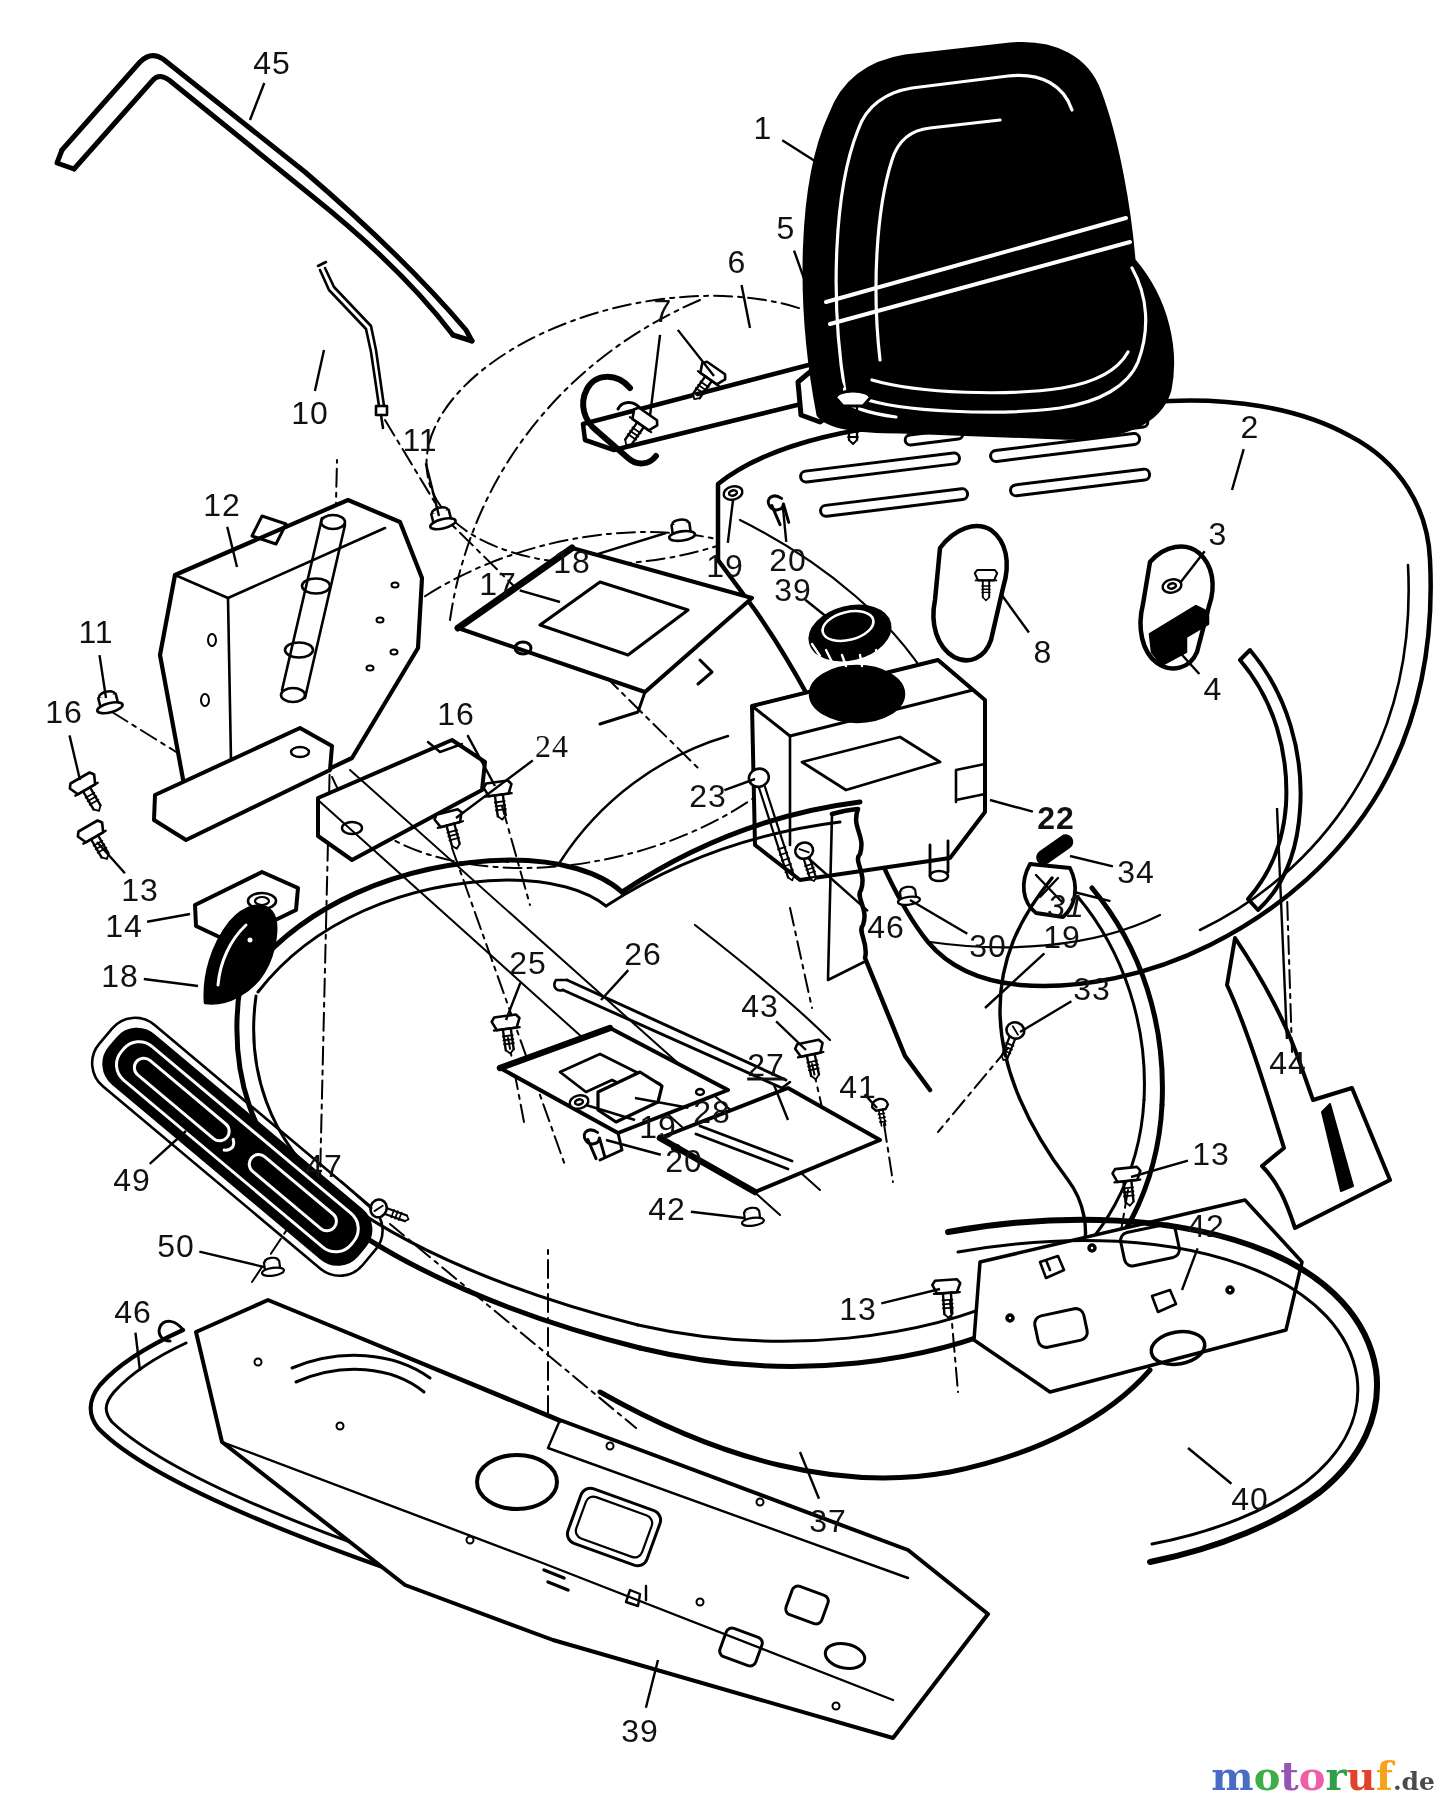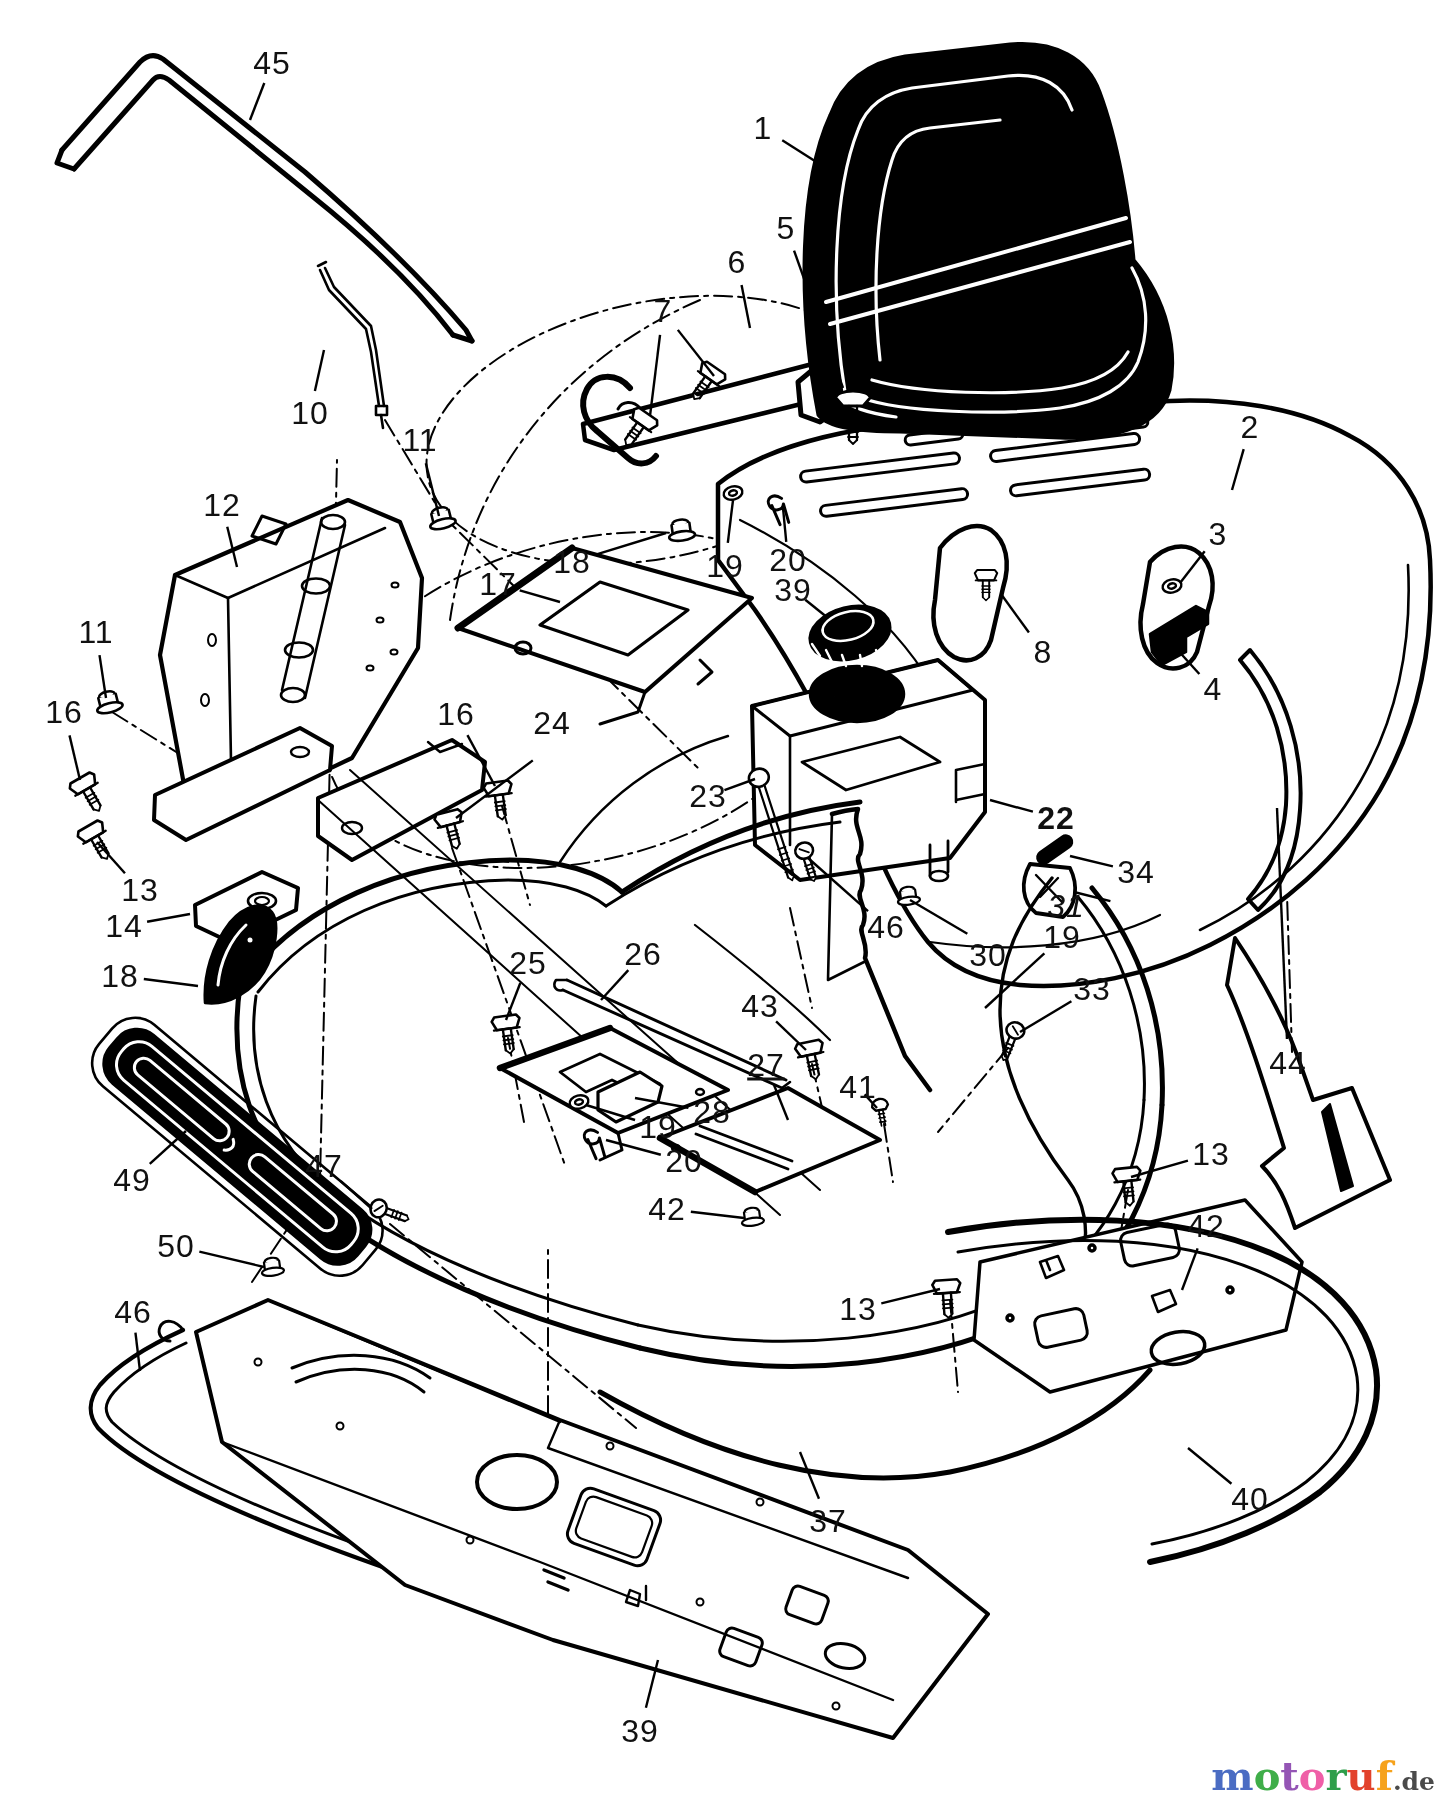--- a/index.html
+++ b/index.html
@@ -449,29 +449,29 @@
     <div class="callout" style="left: 572px; top: 562px;">18</div>
     <div class="callout" style="left: 725px; top: 566px;">19</div>
     <div class="callout" style="left: 788px; top: 560px;">20</div>
     <div class="callout" style="left: 793px; top: 590px;">39</div>
     <div class="callout" style="left: 498px; top: 584px;">17</div>
     <div class="callout" style="left: 96px; top: 632px;">11</div>
     <div class="callout" style="left: 1043px; top: 652px;">8</div>
     <div class="callout" style="left: 1213px; top: 689px;">4</div>
     <div class="callout" style="left: 64px; top: 712px;">16</div>
     <div class="callout" style="left: 456px; top: 714px;">16</div>
-    <div class="callout" style="left: 552px; top: 723px;">24</div>
+    <div class="callout" style="left: 552px; top: 746px; font-family: Liberation Serif, serif;">24</div>
     <div class="callout" style="left: 708px; top: 796px;">23</div>
     <div class="callout" style="left: 1056px; top: 818px; font-weight: bold;">22</div>
     <div class="callout" style="left: 1136px; top: 872px;">34</div>
     <div class="callout" style="left: 1066px; top: 906px; font-style: italic;">31</div>
     <div class="callout" style="left: 140px; top: 890px;">13</div>
     <div class="callout" style="left: 124px; top: 926px;">14</div>
     <div class="callout" style="left: 886px; top: 927px;">46</div>
-    <div class="callout" style="left: 988px; top: 946px; margin-top: 9px;">30</div>
+    <div class="callout" style="left: 988px; top: 946px;">30</div>
     <div class="callout" style="left: 1062px; top: 937px;">19</div>
     <div class="callout" style="left: 120px; top: 976px;">18</div>
     <div class="callout" style="left: 1092px; top: 989px;">33</div>
     <div class="callout" style="left: 528px; top: 963px;">25</div>
     <div class="callout" style="left: 643px; top: 954px;">26</div>
     <div class="callout" style="left: 760px; top: 1006px;">43</div>
     <div class="callout" style="left: 766px; top: 1065px; text-decoration: underline;">27</div>
     <div class="callout" style="left: 858px; top: 1087px;">41</div>
     <div class="callout" style="left: 1288px; top: 1063px;">44</div>
     <div class="callout" style="left: 712px; top: 1112px;">28</div>

